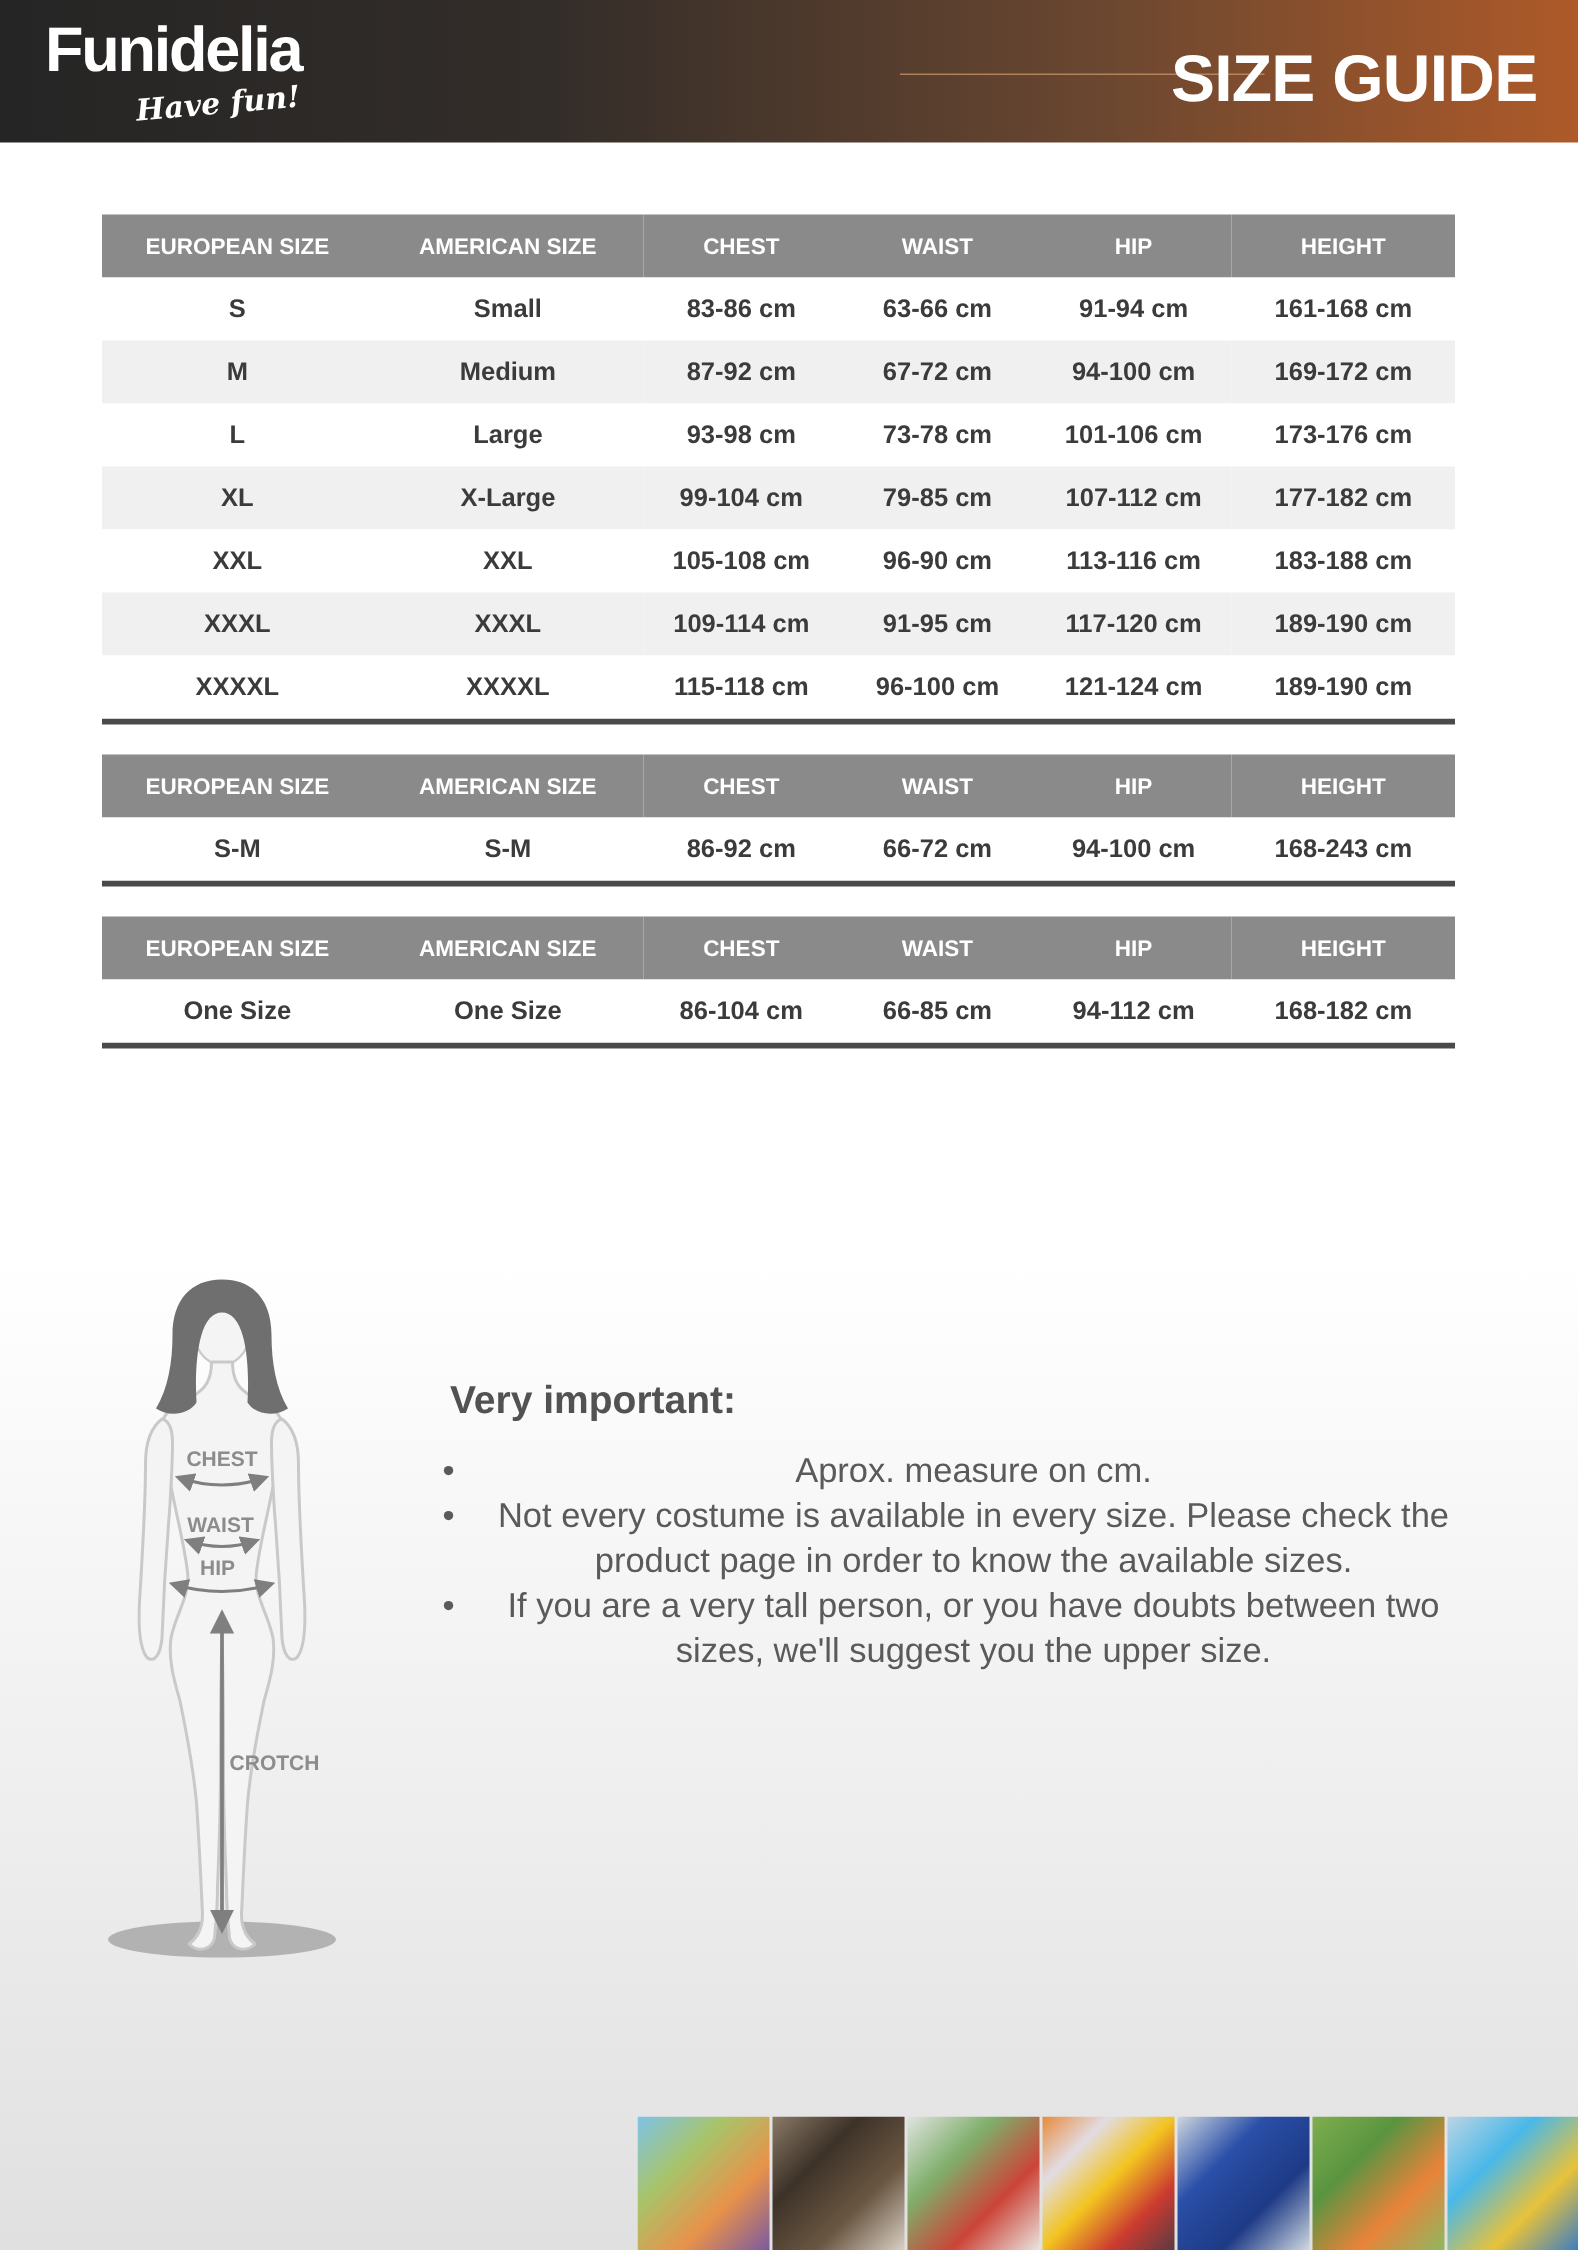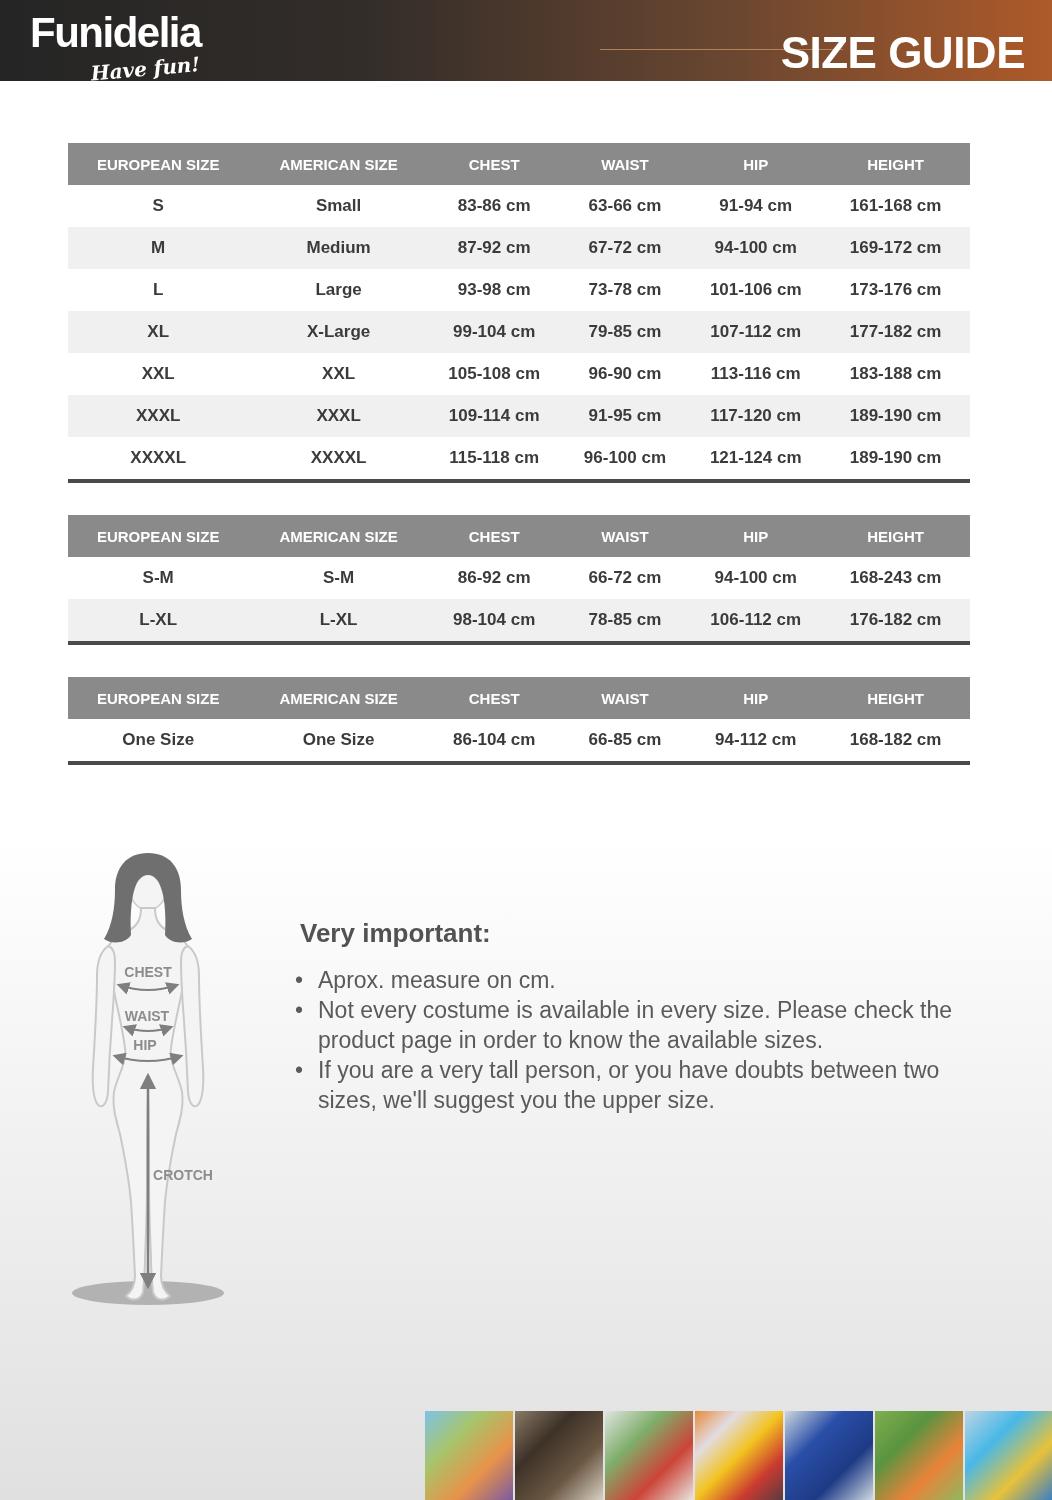--- a/index.html
+++ b/index.html
@@ -5,58 +5,58 @@
   * { box-sizing: border-box; }
   html,body { margin:0; padding:0; background:#fff; }
   .page {
     position:relative; width:1052px; height:1500px; overflow:hidden;
     font-family:"Liberation Sans", sans-serif;
     background:linear-gradient(180deg,#ffffff 0%,#ffffff 56%,#ededed 82%,#e0e0e0 100%);
   }
 
   
   .header {
-    position:absolute; left:0; top:0; width:1052px; height:81px;
+    position:absolute; left:0; top:0; width:1052px; height:95px;
     background:linear-gradient(90deg,#252525 0%,#332d29 35%,#6b4730 70%,#ae5a29 100%);
   }
   .logo-wrap { position:absolute; left:30px; top:12px; width:170px; color:#fff; }
   .logo { font-size:42px; font-weight:800; letter-spacing:-1.5px; line-height:1; }
   .tagline {
     text-align:right; font-family:"DejaVu Serif", serif; font-style:italic;
     font-weight:700; font-size:20px; margin-top:-2px; transform:rotate(-5deg);
     transform-origin:right center;
   }
   .header-line { position:absolute; left:600px; top:49px; width:243px; height:1px; background:#c9976c; opacity:.75; }
   .size-guide-title {
     position:absolute; right:27px; top:28px; color:#fff;
     font-size:44px; font-weight:800; letter-spacing:-.5px;
   }
 
   
   .tables { position:absolute; left:68px; top:143px; width:902px; }
-  .size-table { margin-bottom:32px; border-bottom:4px solid #4a4a4a; }
+  .size-table { margin-bottom:20px; border-bottom:4px solid #4a4a4a; }
   table { border-collapse:collapse; width:100%; table-layout:fixed; }
   th {
     background:#8a8a8a; color:#fff; height:42px; padding:0;
     font-size:15px; font-weight:700; text-align:center;
   }
   td {
     height:42px; padding:0; text-align:center;
     font-size:17px; font-weight:700; color:#3b3b3b; background:#fff;
   }
   tbody tr:nth-child(even) td { background:#f0f0f0; }
 
   
   .figure-wrap { position:absolute; left:70px; top:846px; width:216px; height:474px; }
 
   
   .notes { position:absolute; left:288px; top:918px; width:692px; color:#5a5a5a; }
   .notes-heading { font-size:26px; font-weight:700; color:#525252; margin:0 0 16px 12px; }
   .notes ul { margin:0; padding:0; list-style:none; }
-  .notes li { position:relative; padding-left:30px; font-size:23px; line-height:30px; color:#5a5a5a; }
+  .notes li { position:relative; padding-left:30px; font-size:23px; line-height:30px; color:#5a5a5a;text-align:center; }
   .notes li::before { content:"\2022"; position:absolute; left:7px; top:0; color:#5a5a5a; }
 
   
   .photo-strip {
     position:absolute; left:425px; top:1411px; width:627px; height:89px;
     display:flex; gap:2px; overflow:hidden;
   }
   .photo { flex:0 0 88px; width:88px; height:89px; }
 </style>
 </head>
@@ -175,28 +175,20 @@
             </tr>
           </thead>
           <tbody>
             <tr>
               <td>S-M</td>
               <td>S-M</td>
               <td>86-92 cm</td>
               <td>66-72 cm</td>
               <td>94-100 cm</td>
               <td>168-243 cm</td>
-            </tr>
-            <tr>
-              <td>L-XL</td>
-              <td>L-XL</td>
-              <td>98-104 cm</td>
-              <td>78-85 cm</td>
-              <td>106-112 cm</td>
-              <td>176-182 cm</td>
             </tr>
           </tbody>
         </table>
       </div>
     <div class="size-table">
         <table>
           <colgroup>
             <col style="width: 20%;">
             <col style="width: 20%;">
             <col style="width: 14.5%;">

